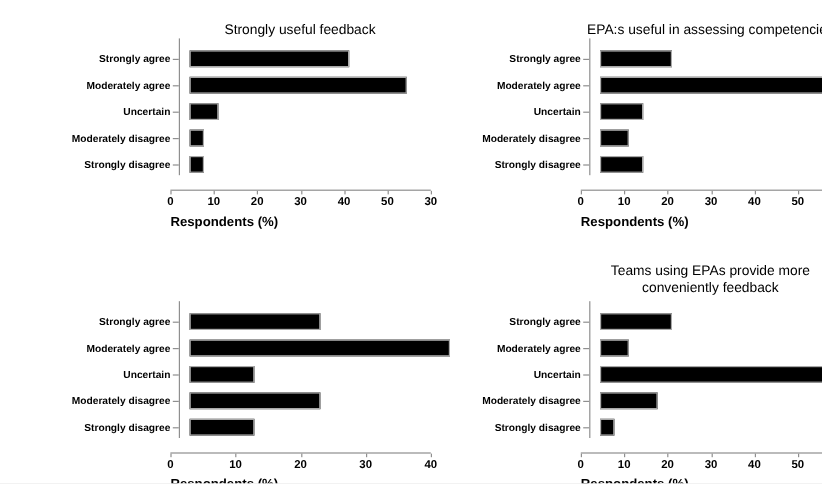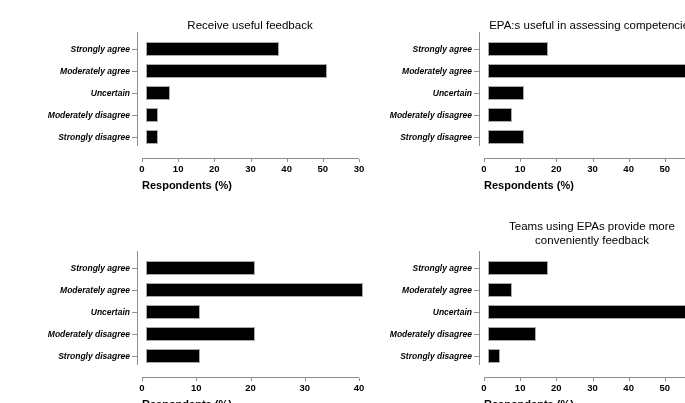--- a/index.html
+++ b/index.html
@@ -31,24 +31,23 @@
     width: max-content;
     text-align: center;
     white-space: pre-line;
     font-size: 11.5px;
     line-height: 1.2;
     color: var(--text);
   }
   .rows {
     position: absolute;
     top: 22px;
-    left: 4px;
+    left: 16px;
     width: 342px;
     height: 110px;
-    font-style: italic;
   }
   .rows::before {               
     content: "";
     position: absolute;
     left: 93px;
     top: -6px;
     bottom: 2px;
     width: 1px;
     background: var(--axis);
   }
@@ -131,21 +130,21 @@
   .chart--tall .rows   { top: 40px; }
   .chart--tall .xaxis  { top: 160px; }
   .chart--tall .xlabel { top: 181px; }
 </style>
 </head>
 <body>
 
 <div class="figure">
 
   <figure class="chart">
-    <div class="chart-title">Receive useful feedback</div>
+    <div class="chart-title">Strongly useful feedback</div>
     <div class="rows">
         <div class="row" style="top: 0px;">
           <div class="cat">Strongly agree</div>
           <div class="bar-track">
             <div class="bar" style="width: 61.1667%;"></div>
           </div>
         </div>
         <div class="row" style="top: 22px;">
           <div class="cat">Moderately agree</div>
           <div class="bar-track">

